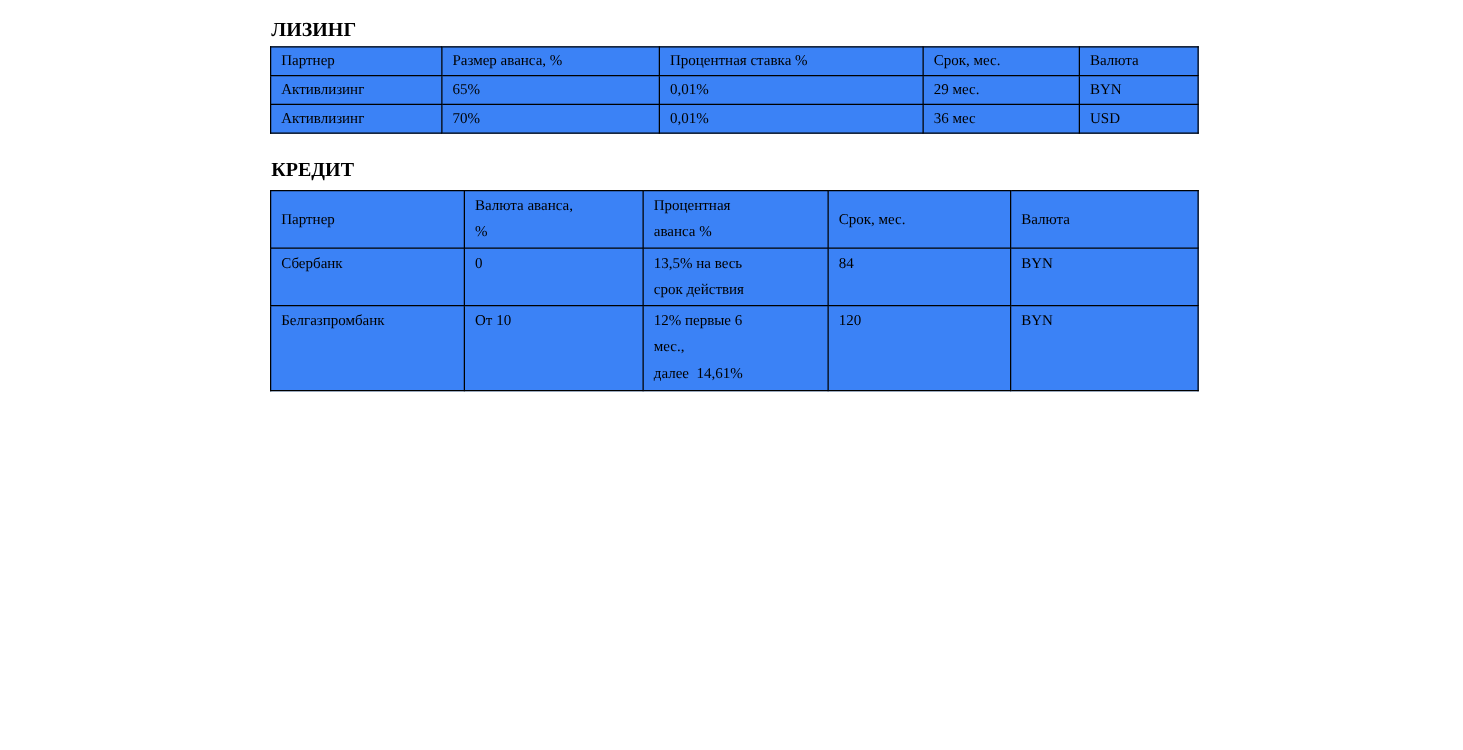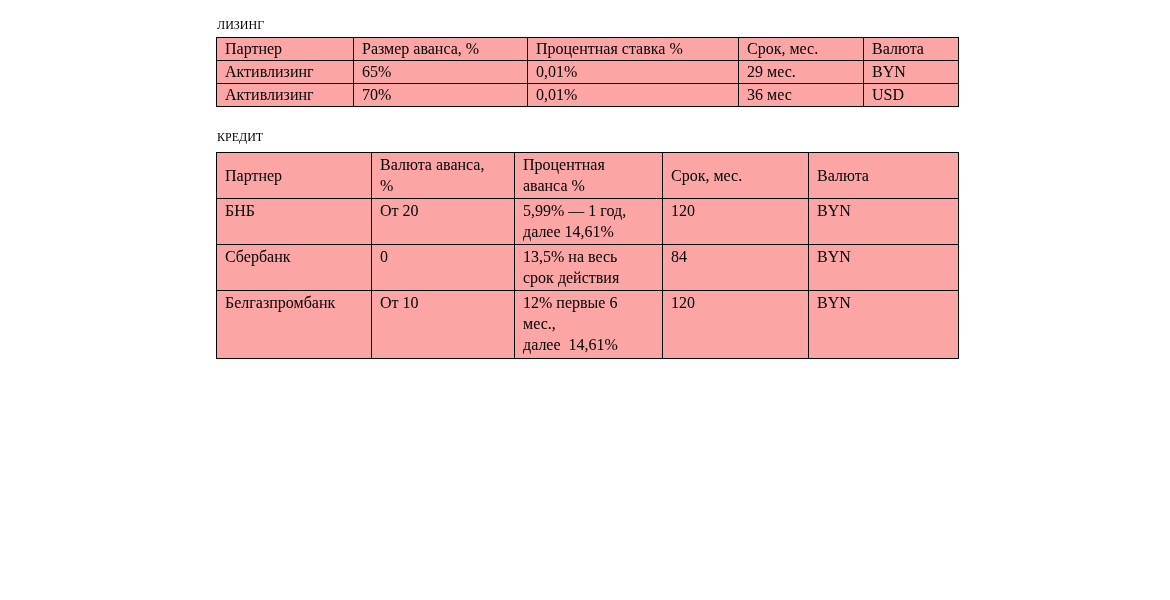--- a/index.html
+++ b/index.html
@@ -9,38 +9,38 @@
     width: 1170px;
     height: 600px;
     background: #ffffff;
     font-family: "Liberation Serif", "DejaVu Serif", serif;
     color: #000000;
     overflow: hidden;
   }
   .section-title {
     position: absolute;
     left: 217px;
-    font-size: 12px;
+    font-size: 16px;
     line-height: 22px;
-    font-weight: normal;
+    font-weight: bold;
     color: #000000;
     white-space: pre;
   }
   #leasing-title { top: 14px; }
   #credit-title  { top: 126px; }
 
   table.doc-table {
     position: absolute;
     left: 216px;
     border-collapse: collapse;
     table-layout: fixed;
     font-family: "Liberation Serif", "DejaVu Serif", serif;
-    font-size: 16px;
+    font-size: 12px;
     color: #000000;
-    background: #fca5a5;
+    background: #3b82f6;
   }
   #leasing-table { top: 37px;  width: 742px; }
   #credit-table  { top: 152px; width: 742px; }
 
   table.doc-table th,
   table.doc-table td {
     border: 1px solid #000000;
     font-weight: normal;
     text-align: left;
     vertical-align: top;
@@ -128,28 +128,20 @@
         <th>Партнер</th>
         <th>Валюта аванса,
 %</th>
         <th>Процентная
 аванса %</th>
         <th>Срок, мес.</th>
         <th>Валюта</th>
       </tr>
     </thead>
     <tbody>
-      <tr class="r0">
-        <td>БНБ</td>
-        <td>От 20</td>
-        <td>5,99% — 1 год,
-далее 14,61%</td>
-        <td>120</td>
-        <td>BYN</td>
-      </tr>
       <tr class="r1">
         <td>Сбербанк</td>
         <td>0</td>
         <td>13,5% на весь
 срок действия</td>
         <td>84</td>
         <td>BYN</td>
       </tr>
       <tr class="r2">
         <td>Белгазпромбанк</td>

